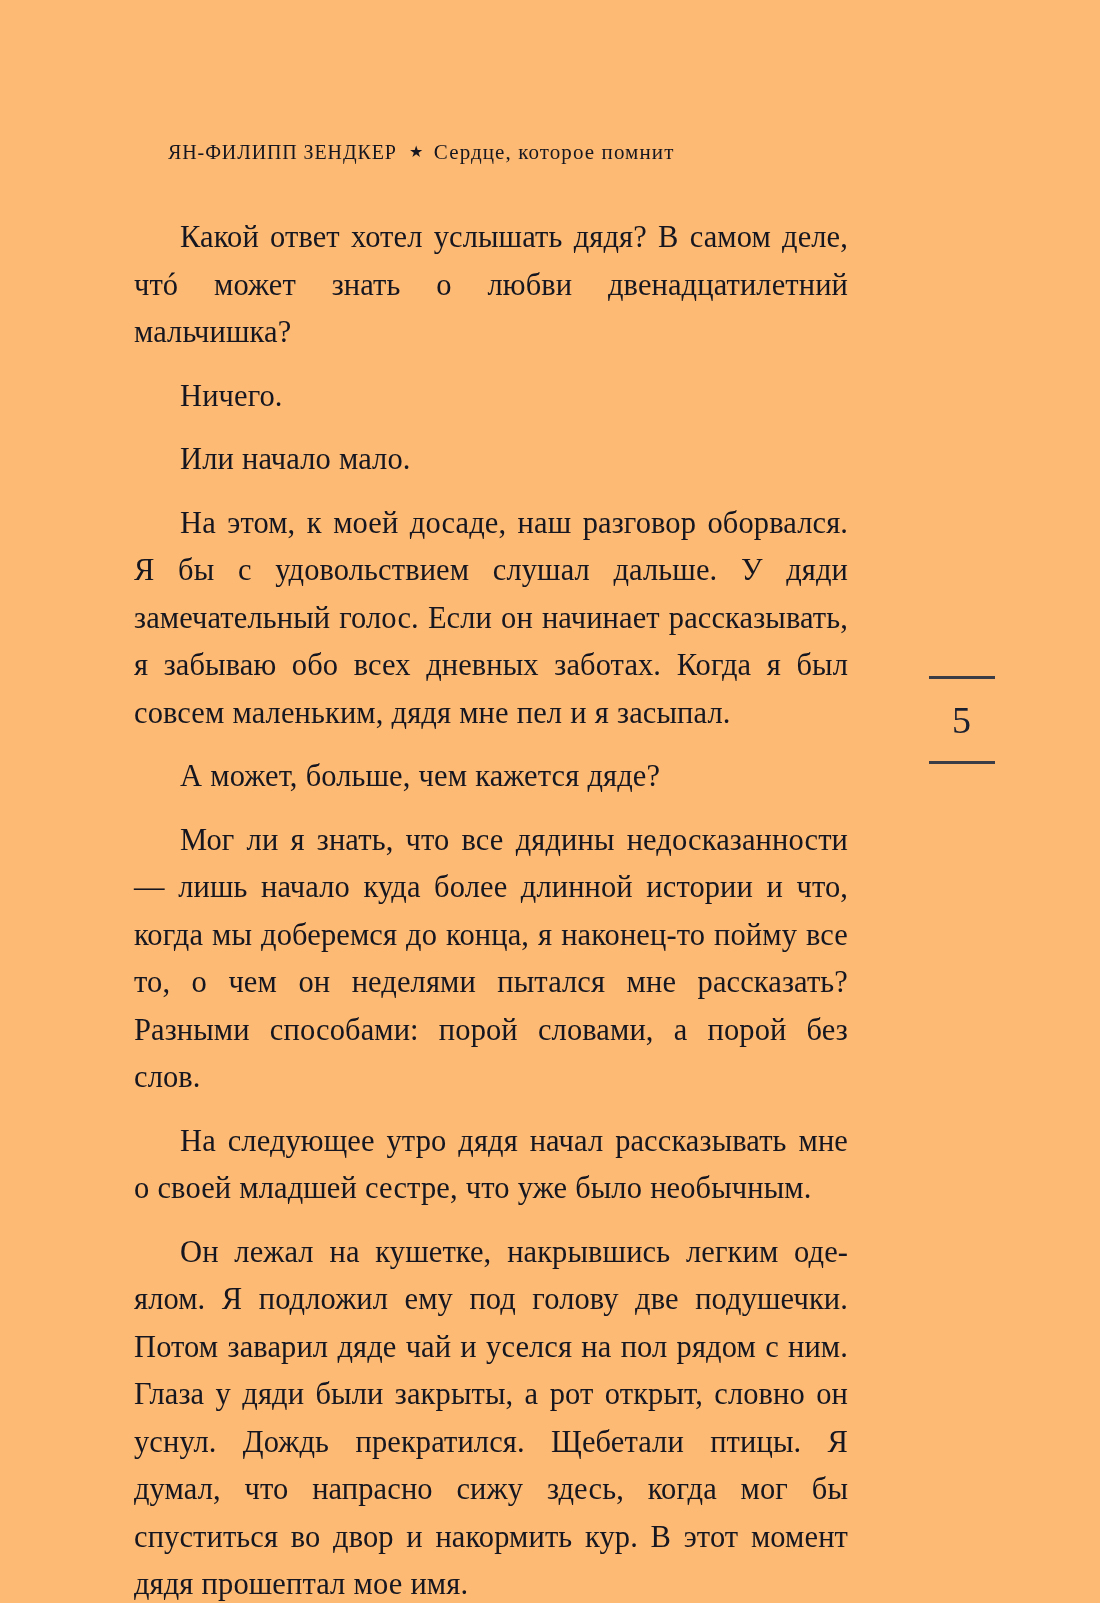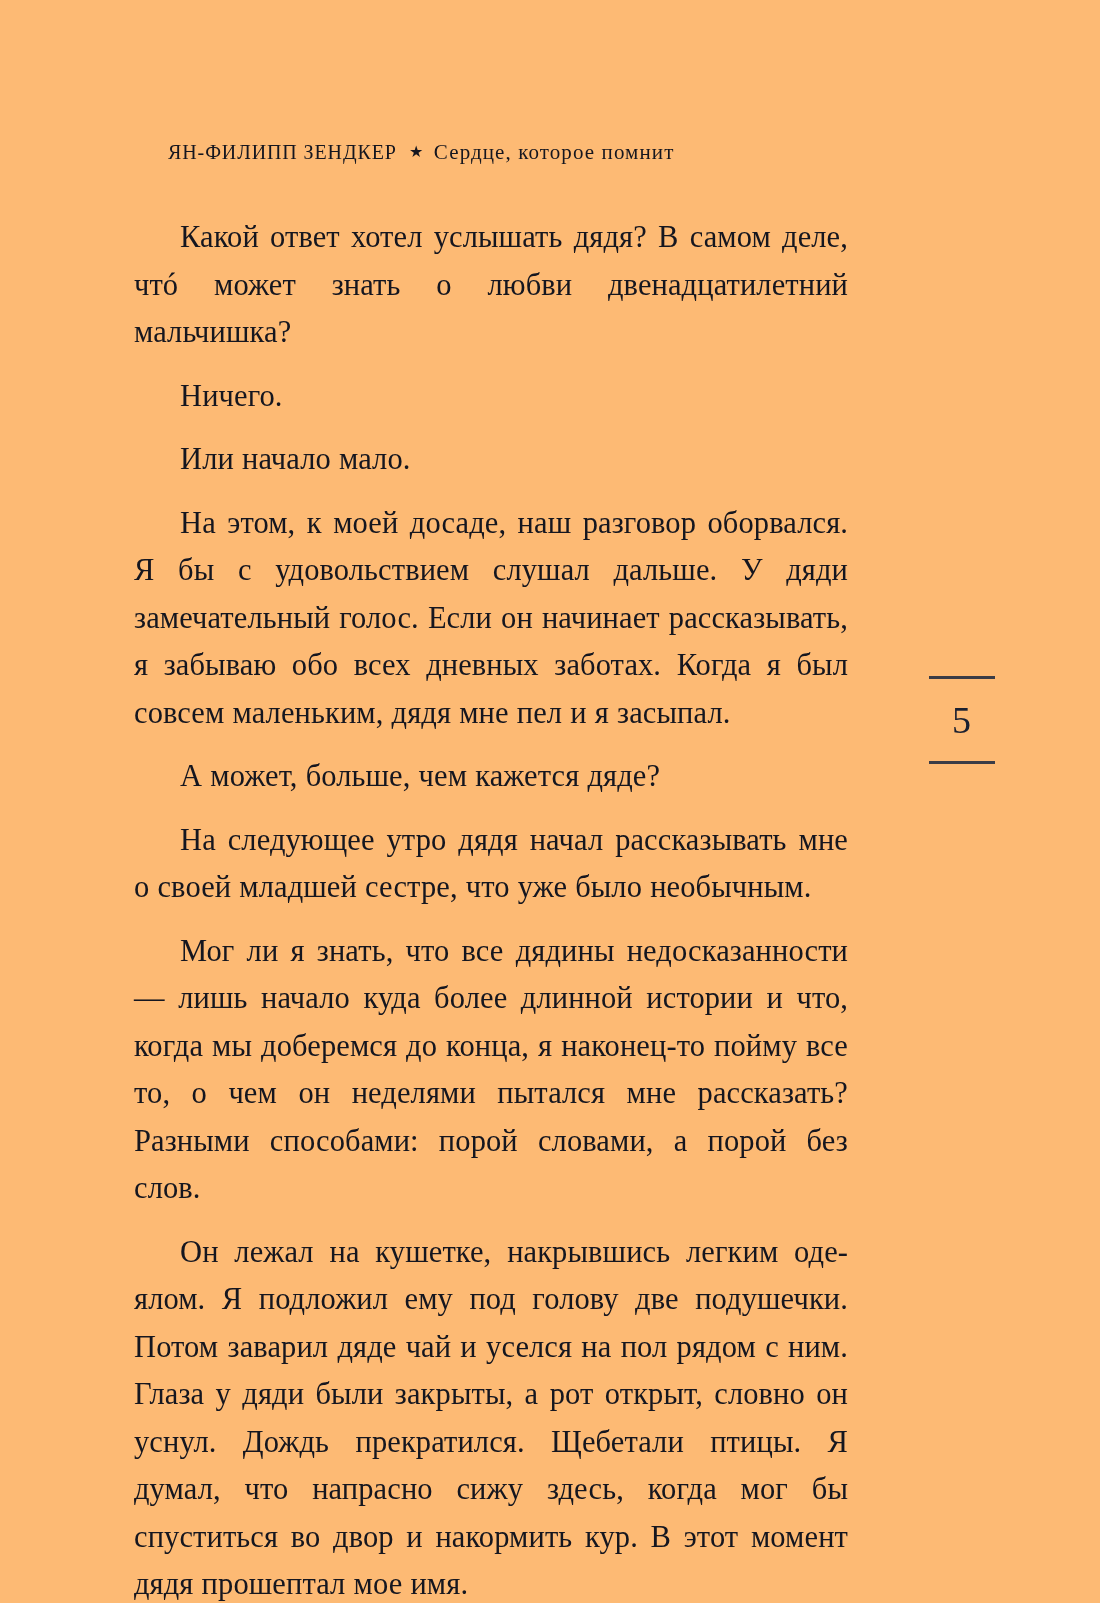--- a/index.html
+++ b/index.html
@@ -101,22 +101,22 @@
   <div class="running-head">
     <span class="author">ЯН-ФИЛИПП ЗЕНДКЕР</span><span class="star">★</span><span class="title">Сердце, которое помнит</span>
   </div>
 
   <div class="text-column">
     <p class="para">Какой ответ хотел услышать дядя? В самом де­ле, чтó может знать о любви двенадцатилетний мальчишка?</p>
     <p class="para">Ничего.</p>
     <p class="para">Или начало мало.</p>
     <p class="para">На этом, к моей досаде, наш разговор оборвал­ся. Я бы с удовольствием слушал дальше. У дяди замечательный голос. Если он начинает расска­зывать, я забываю обо всех дневных заботах. Ко­гда я был совсем маленьким, дядя мне пел и я за­сыпал.</p>
     <p class="para">А может, больше, чем кажется дяде?</p>
+    <p class="para">Мог ли я знать, что все дядины недосказанно­сти — лишь начало куда более длинной истории и что, когда мы доберемся до конца, я наконец-то пойму все то, о чем он неделями пытался мне рас­сказать? Разными способами: порой словами, а по­рой без слов.</p>
     <p class="para">На следующее утро дядя начал рассказывать мне о своей младшей сестре, что уже было не­обычным.</p>
-    <p class="para">Мог ли я знать, что все дядины недосказанно­сти — лишь начало куда более длинной истории и что, когда мы доберемся до конца, я наконец-то пойму все то, о чем он неделями пытался мне рас­сказать? Разными способами: порой словами, а по­рой без слов.</p>
     <p class="para">Он лежал на кушетке, накрывшись легким оде­ялом. Я подложил ему под голову две подушечки. Потом заварил дяде чай и уселся на пол рядом с ним. Глаза у дяди были закрыты, а рот открыт, словно он уснул. Дождь прекратился. Щебетали птицы. Я думал, что напрасно сижу здесь, когда мог бы спуститься во двор и накормить кур. В этот момент дядя прошептал мое имя.</p>
   </div>
 
   <div class="folio">
     <div class="rule top"></div>
     <div class="number">5</div>
     <div class="rule bottom"></div>
   </div>
 
 </div>

